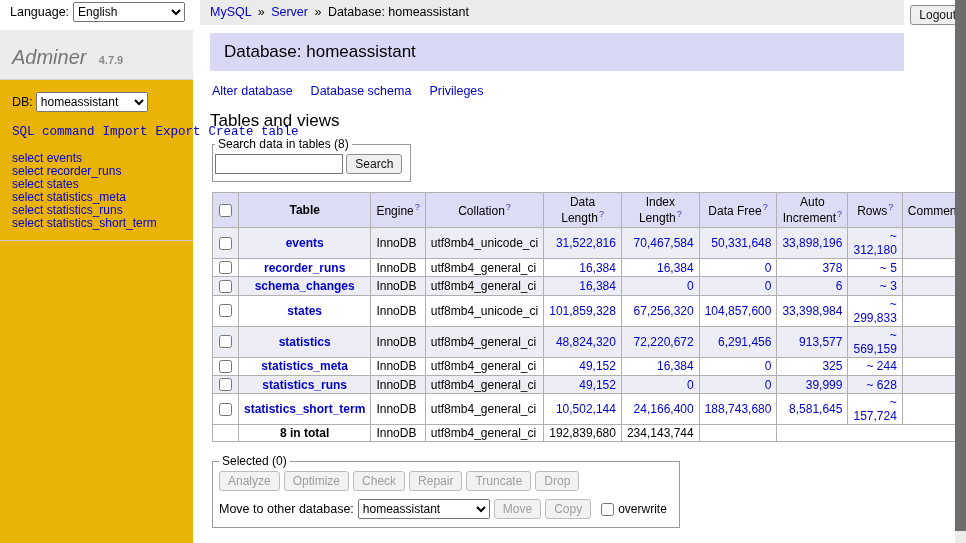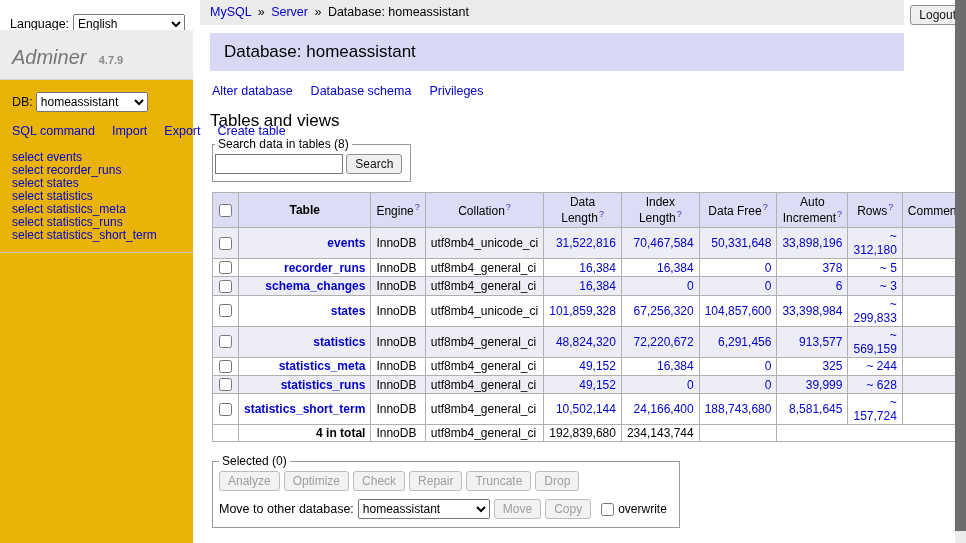--- a/index.html
+++ b/index.html
@@ -5,38 +5,38 @@
   * { box-sizing: border-box; }
   html, body { margin: 0; padding: 0; }
   body {
     width: 966px; height: 543px; position: relative; overflow: hidden;
     font-family: "Liberation Sans", "DejaVu Sans", sans-serif;
     font-size: 13px; color: #000; background: #fff;
   }
   a { color: #0000cc; text-decoration: none; cursor: pointer; }
 
   
-  .lang-bar { position: absolute; top: 14px; left: 10px; font-size: 12.5px; }
+  .lang-bar { position: absolute; top: 2px; left: 10px; font-size: 12.5px; }
   .lang-bar select { width: 112px; height: 20px; font-size: 12px; margin-left: 4px; }
 
   .breadcrumb { position: absolute; left: 200px; top: 0; width: 704px; height: 25px;
     background: #ebebeb; padding: 5px 0 0 10px; font-size: 12.5px; }
   .breadcrumb .sep { color: #000; margin: 0 3px; }
 
   .logout-btn { position: absolute; top: 5px; right: 1px; }
 
   
   .sidebar { position: absolute; left: 0; top: 30px; width: 193px; height: 513px; background: #eab308; }
   .sidebar h1 { margin: 0; padding: 10px 0 8px 12px; background: #ececec; border-bottom: 1px solid #d2d2d2; }
   .brand { font-style: italic; font-size: 20px; color: #757575; font-weight: normal; }
   .version { font-size: 11px; color: #8a8a8a; margin-left: 5px; }
   .db-row { padding: 12px 0 0 12px; font-size: 12.5px; }
   .db-row select { width: 112px; height: 20px; font-size: 12px; margin-left: 3px; }
   .side-actions { padding: 12px 12px 0 12px; width: 182px; line-height: 15px; font-size: 12.5px; }
-  .side-actions a { margin-right: 17px; white-space: nowrap; }
+  .side-actions a { margin-right: 8px; white-space: nowrap; font-family: Liberation Mono, monospace; }
   .side-tables { padding: 12px 0 10px 12px; border-bottom: 1px solid #c9c9c9; }
   .side-tables a { display: block; font-size: 12px; line-height: 13px; }
 
   
   .main { position: absolute; left: 210px; top: 33px; width: 694px; }
   .db-title { margin: 0; height: 38px; line-height: 38px; background: #d9d9f5;
     font-size: 17px; font-weight: normal; padding-left: 14px; }
   .nav-links { margin: 13px 0 0 2px; font-size: 12.5px; line-height: 15px; }
   .nav-links a { margin-right: 18px; }
   .sec-h { font-size: 17px; font-weight: normal; margin: 12px 0 0 0; line-height: 20px; }
@@ -51,21 +51,21 @@
   .btn:disabled { color: #9e9e9e; border-color: #bdbdbd; background: #f2f2f2; }
 
   
   .tables { border-collapse: collapse; margin: 10px 0 0 2px; font-size: 12px; }
   .tables th, .tables td { border: 1px solid #b0b0b0; padding: 1px 5px; }
   .tables thead th, .tables thead td { background: #dcdcf5; font-weight: normal; text-align: center; padding: 2px 5px; }
   .hc-bold { font-weight: bold !important; }
   sup.help { font-size: 9px; color: #3838b8; margin-left: 1px; }
   .c-check { width: 20px; text-align: center; }
   .c-check input { margin: 1px; vertical-align: middle; }
-  .c-name { text-align: right; font-weight: normal; }
+  .c-name { text-align: center; font-weight: normal; }
   .blink { font-weight: bold; }
   .c-num { text-align: right; }
   .c-comment { min-width: 50px; }
   .tables tbody tr:nth-child(odd):not(.total) th,
   .tables tbody tr:nth-child(odd):not(.total) td { background: #ededf6; }
   .total th { font-weight: bold; }
   .c-void { border: none; }
 
   
   .sel-fs { margin: 12px 0 0 2px; padding: 3px 12px 8px 6px; }
@@ -107,21 +107,20 @@
   <div class="db-row">
     <label>DB:</label><select><option>homeassistant</option></select>
   </div>
   <div class="side-actions">
     <a>SQL command</a><a>Import</a><a>Export</a><a>Create table</a>
   </div>
   <div class="side-tables">
       <a>select events</a>
       <a>select recorder_runs</a>
       <a>select states</a>
-      <a>select statistics</a>
       <a>select statistics_meta</a>
       <a>select statistics_runs</a>
       <a>select statistics_short_term</a>
     </div>
 </div>
 
 <div class="main">
   <h2 class="db-title">Database: homeassistant</h2>
   <div class="nav-links">
     <a>Alter database</a><a>Database schema</a><a>Privileges</a>
@@ -241,21 +240,21 @@
           <td>utf8mb4_general_ci</td>
           <td class="c-num"><a>10,502,144</a></td>
           <td class="c-num"><a>24,166,400</a></td>
           <td class="c-num"><a>188,743,680</a></td>
           <td class="c-num"><a>8,581,645</a></td>
           <td class="c-num"><a>~ 157,724</a></td>
           <td class="c-comment"></td>
         </tr>
         <tr class="total">
           <td class="c-check"></td>
-          <th class="c-name">4 in total</th>
+          <th class="c-name">8 in total</th>
           <td>InnoDB</td>
           <td>utf8mb4_general_ci</td>
           <td class="c-num">192,839,680</td>
           <td class="c-num">234,143,744</td>
           <td class="c-num"></td>
           <td class="c-void" colspan="3"></td>
         </tr>
       </tbody>
   </table>
 

